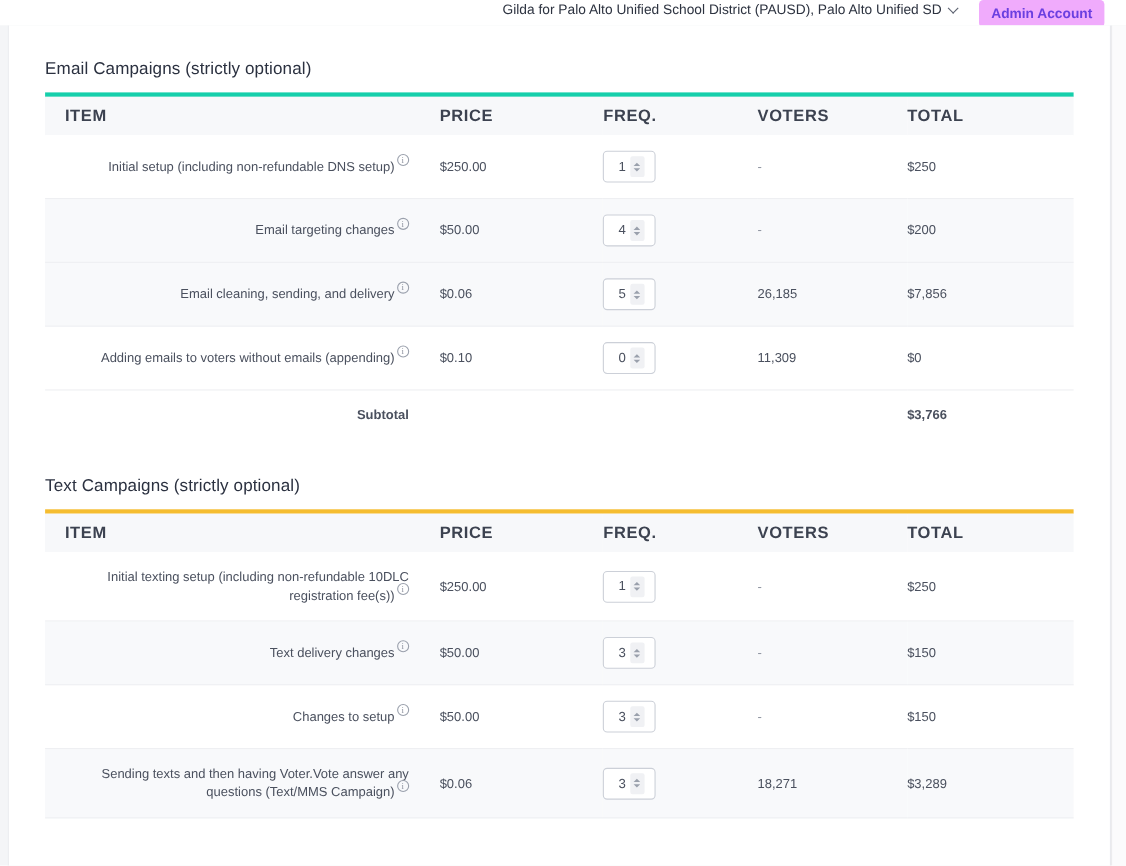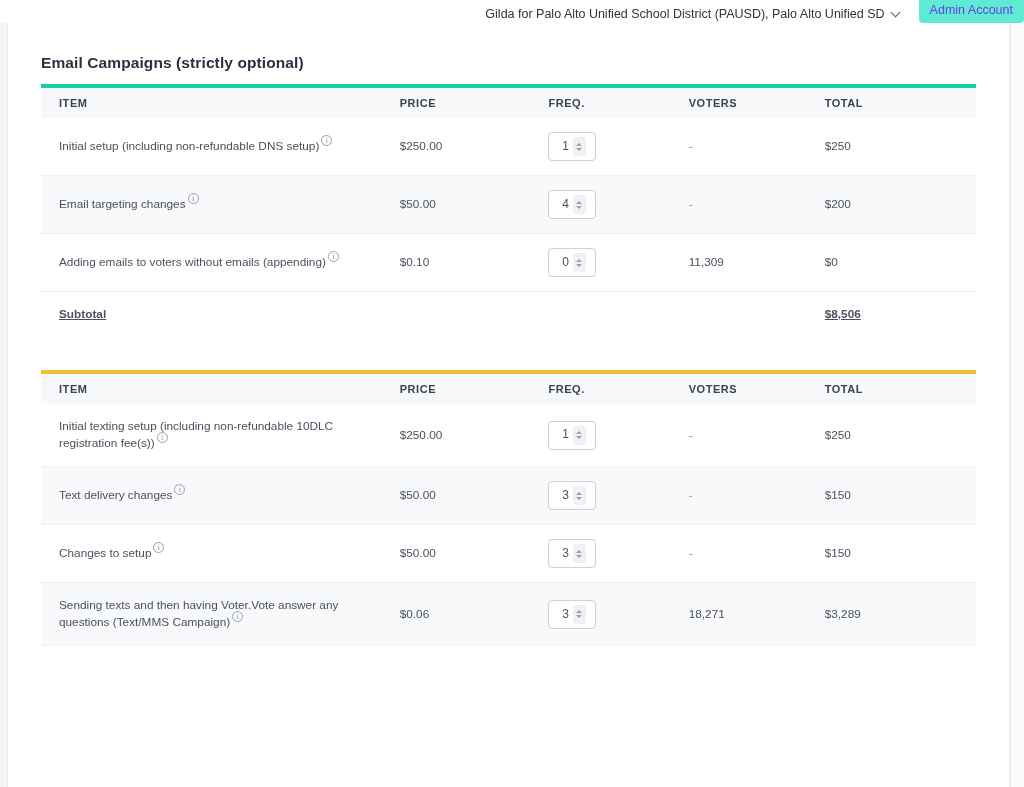--- a/index.html
+++ b/index.html
@@ -10,23 +10,23 @@
     overflow: hidden;
     background: #ffffff;
     font-family: "Liberation Sans", sans-serif;
     -webkit-font-smoothing: antialiased;
   }
 
   
   .topbar {
     height: 23px;
     display: flex;
-    align-items: flex-end;
+    align-items: flex-start;
     justify-content: flex-end;
-    padding-right: 0;
+    padding-right: 20px;
     background: #ffffff;
     gap: 0px;
   }
   .org-selector {
     display: flex;
     align-items: center;
     gap: 7px;
     font-size: 12.5px;
     color: #2d3340;
     cursor: pointer;
@@ -43,23 +43,23 @@
     content: "";
     position: absolute;
     left: 0; top: 1px;
     width: 6px; height: 6px;
     border-right: 1.4px solid #5c6270;
     border-bottom: 1.4px solid #5c6270;
     transform: rotate(45deg);
   }
   .admin-badge {
     margin-left: 14px;
-    background: #5eead4;
+    background: #f0abfc;
     color: #6b3fe0;
-    font-weight: normal;
+    font-weight: bold;
     font-size: 12.5px;
     padding: 5px 11px 6px 11px;
     border-radius: 4px;
     white-space: nowrap;
     cursor: pointer;
   }
 
   
   .page-wrap {
     position: relative;
@@ -86,21 +86,21 @@
     border-left: 1px solid #ececee;
   }
 
   
   .section { padding: 0 13px; }
   .section.email { padding-top: 31px; }
   .section.text  { padding-top: 33px; }
 
   .section-title {
     font-size: 15.5px;
-    font-weight: bold;
+    font-weight: normal;
     color: #2b3140;
     letter-spacing: .1px;
     margin-bottom: 12px;
   }
 
   .accent-bar { height: 4px; width: 100%; border-radius: 0; }
 
   
   table.pricing {
     width: 100%;
@@ -108,52 +108,51 @@
     table-layout: fixed;
   }
   table.pricing col.c-item  { width: 42.2%; }
   table.pricing col.c-price { width: 17.5%; }
   table.pricing col.c-freq  { width: 16.5%; }
   table.pricing col.c-voters{ width: 16.0%; }
   table.pricing col.c-total { width: 17.8%; }
 
   table.pricing thead th {
     text-align: left;
-    font-size: 11px;
+    font-size: 15px;
     font-weight: bold;
     letter-spacing: .55px;
     color: #3c4250;
     background: #f7f8fa;
     padding: 9px 0 9px 0;
     height: 24px;
   }
   table.pricing thead th:first-child { padding-left: 18px; }
 
   table.pricing tbody tr.row-even { background: #f8f9fb; margin-top: 12px; }
   table.pricing tbody tr.row-odd  { background: #ffffff; }
   table.pricing tbody tr { border-bottom: 1px solid #eeeff2; }
 
   table.pricing tbody td {
     font-size: 11.8px;
     color: #4a505e;
     padding: 14px 6px 14px 0;
     vertical-align: middle;
     line-height: 1.45;
   }
-  table.pricing tbody td.item { padding-left: 18px; padding-right: 28px; }
+  table.pricing tbody td.item { padding-left: 18px; padding-right: 28px; text-align: right; }
   table.pricing tbody td.dash { color: #8e94a0; }
 
   tr.subtotal-row { background: #ffffff !important; border-bottom: none !important; }
   tr.subtotal-row td {
     font-weight: bold;
     color: #2b3140;
     font-size: 11.8px;
     padding-top: 15px;
     padding-bottom: 15px;
-    text-decoration: underline;
   }
 
   
   .info-icon {
     display: inline-block;
     width: 11px; height: 11px;
     border: 1px solid #9aa0ac;
     border-radius: 50%;
     position: relative;
     top: -4px;
@@ -270,47 +269,63 @@
                 <span class="val">4</span>
                 <span class="arrows">
                     <i class="up"></i>
                     <i class="down"></i>
                   </span>
               </span>
             </td>
             <td class="dash">-</td>
             <td>$200</td>
           </tr>
+          <tr class="row-even">
+            <td class="item"><span>Email cleaning, sending, and delivery</span><span class="info-icon"></span></td>
+            <td>$0.06</td>
+            <td>
+              <span class="stepper">
+                <span class="val">5</span>
+                <span class="arrows">
+                    <i class="up"></i>
+                    <i class="down"></i>
+                  </span>
+              </span>
+            </td>
+            <td>26,185</td>
+            <td>$7,856</td>
+          </tr>
           <tr class="row-odd">
             <td class="item"><span>Adding emails to voters without emails (appending)</span><span class="info-icon"></span></td>
             <td>$0.10</td>
             <td>
               <span class="stepper">
                 <span class="val">0</span>
                 <span class="arrows">
                     <i class="up"></i>
                     <i class="down"></i>
                   </span>
               </span>
             </td>
             <td>11,309</td>
             <td>$0</td>
           </tr>
           <tr class="subtotal-row">
             <td class="item">Subtotal</td>
             <td></td>
             <td></td>
             <td></td>
-            <td>$8,506</td>
+            <td>$3,766</td>
           </tr>
         </tbody>
       </table>
     </div>
 
     <div class="section text">
+      <div class="section-title">Text Campaigns (strictly optional)</div>
       <div class="accent-bar" style="background:#f5bd30"></div>
       <table class="pricing">
         <colgroup>
             <col class="c-item">
             <col class="c-price">
             <col class="c-freq">
             <col class="c-voters">
             <col class="c-total">
           </colgroup>
         <thead>

